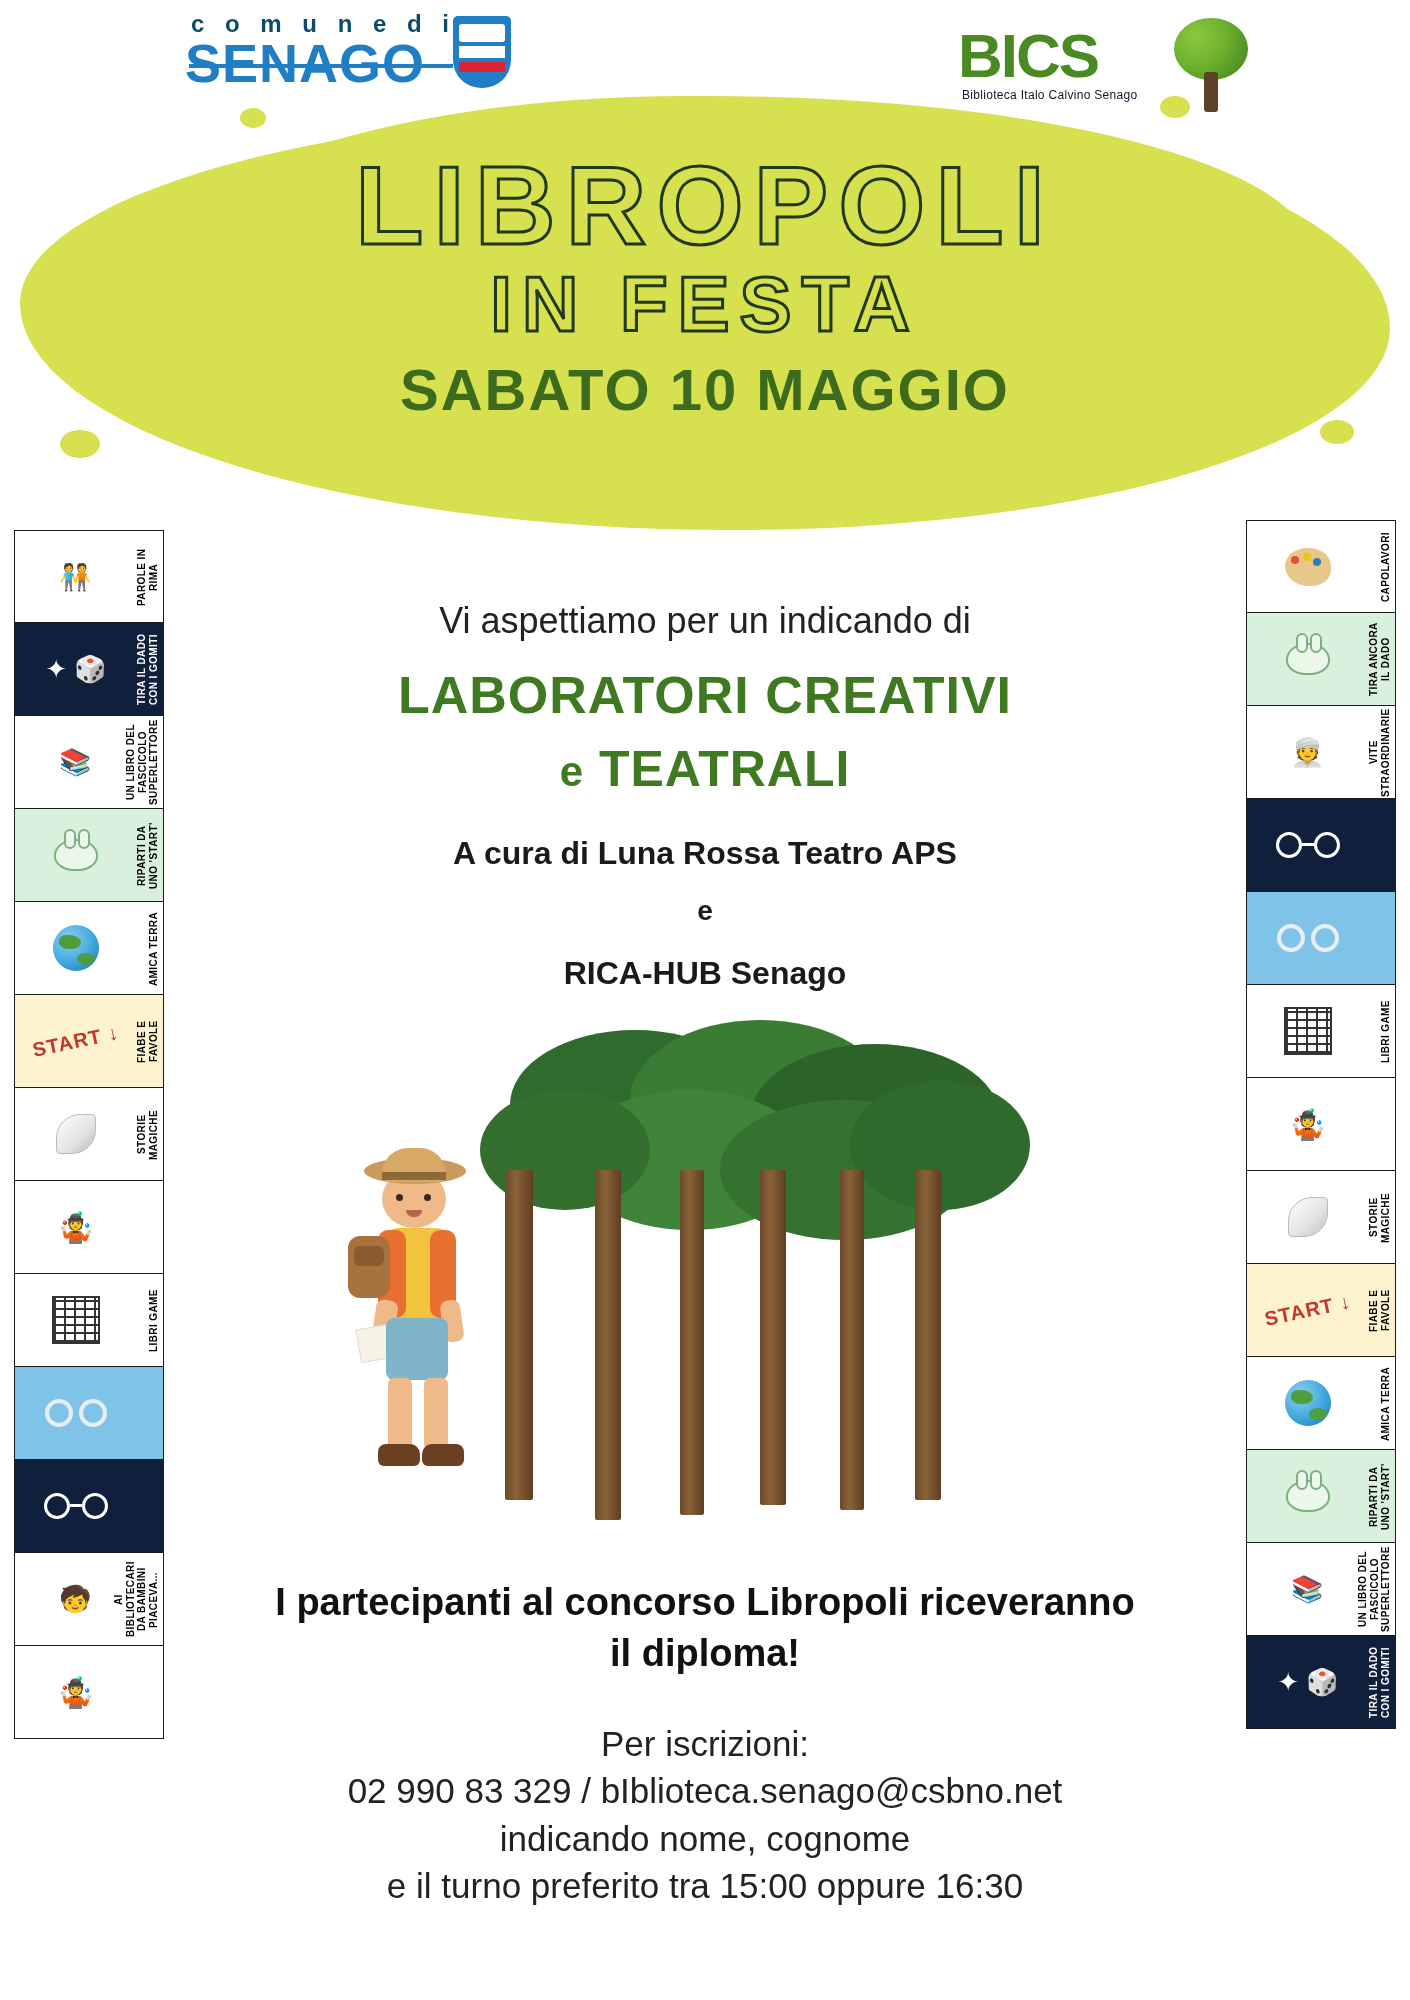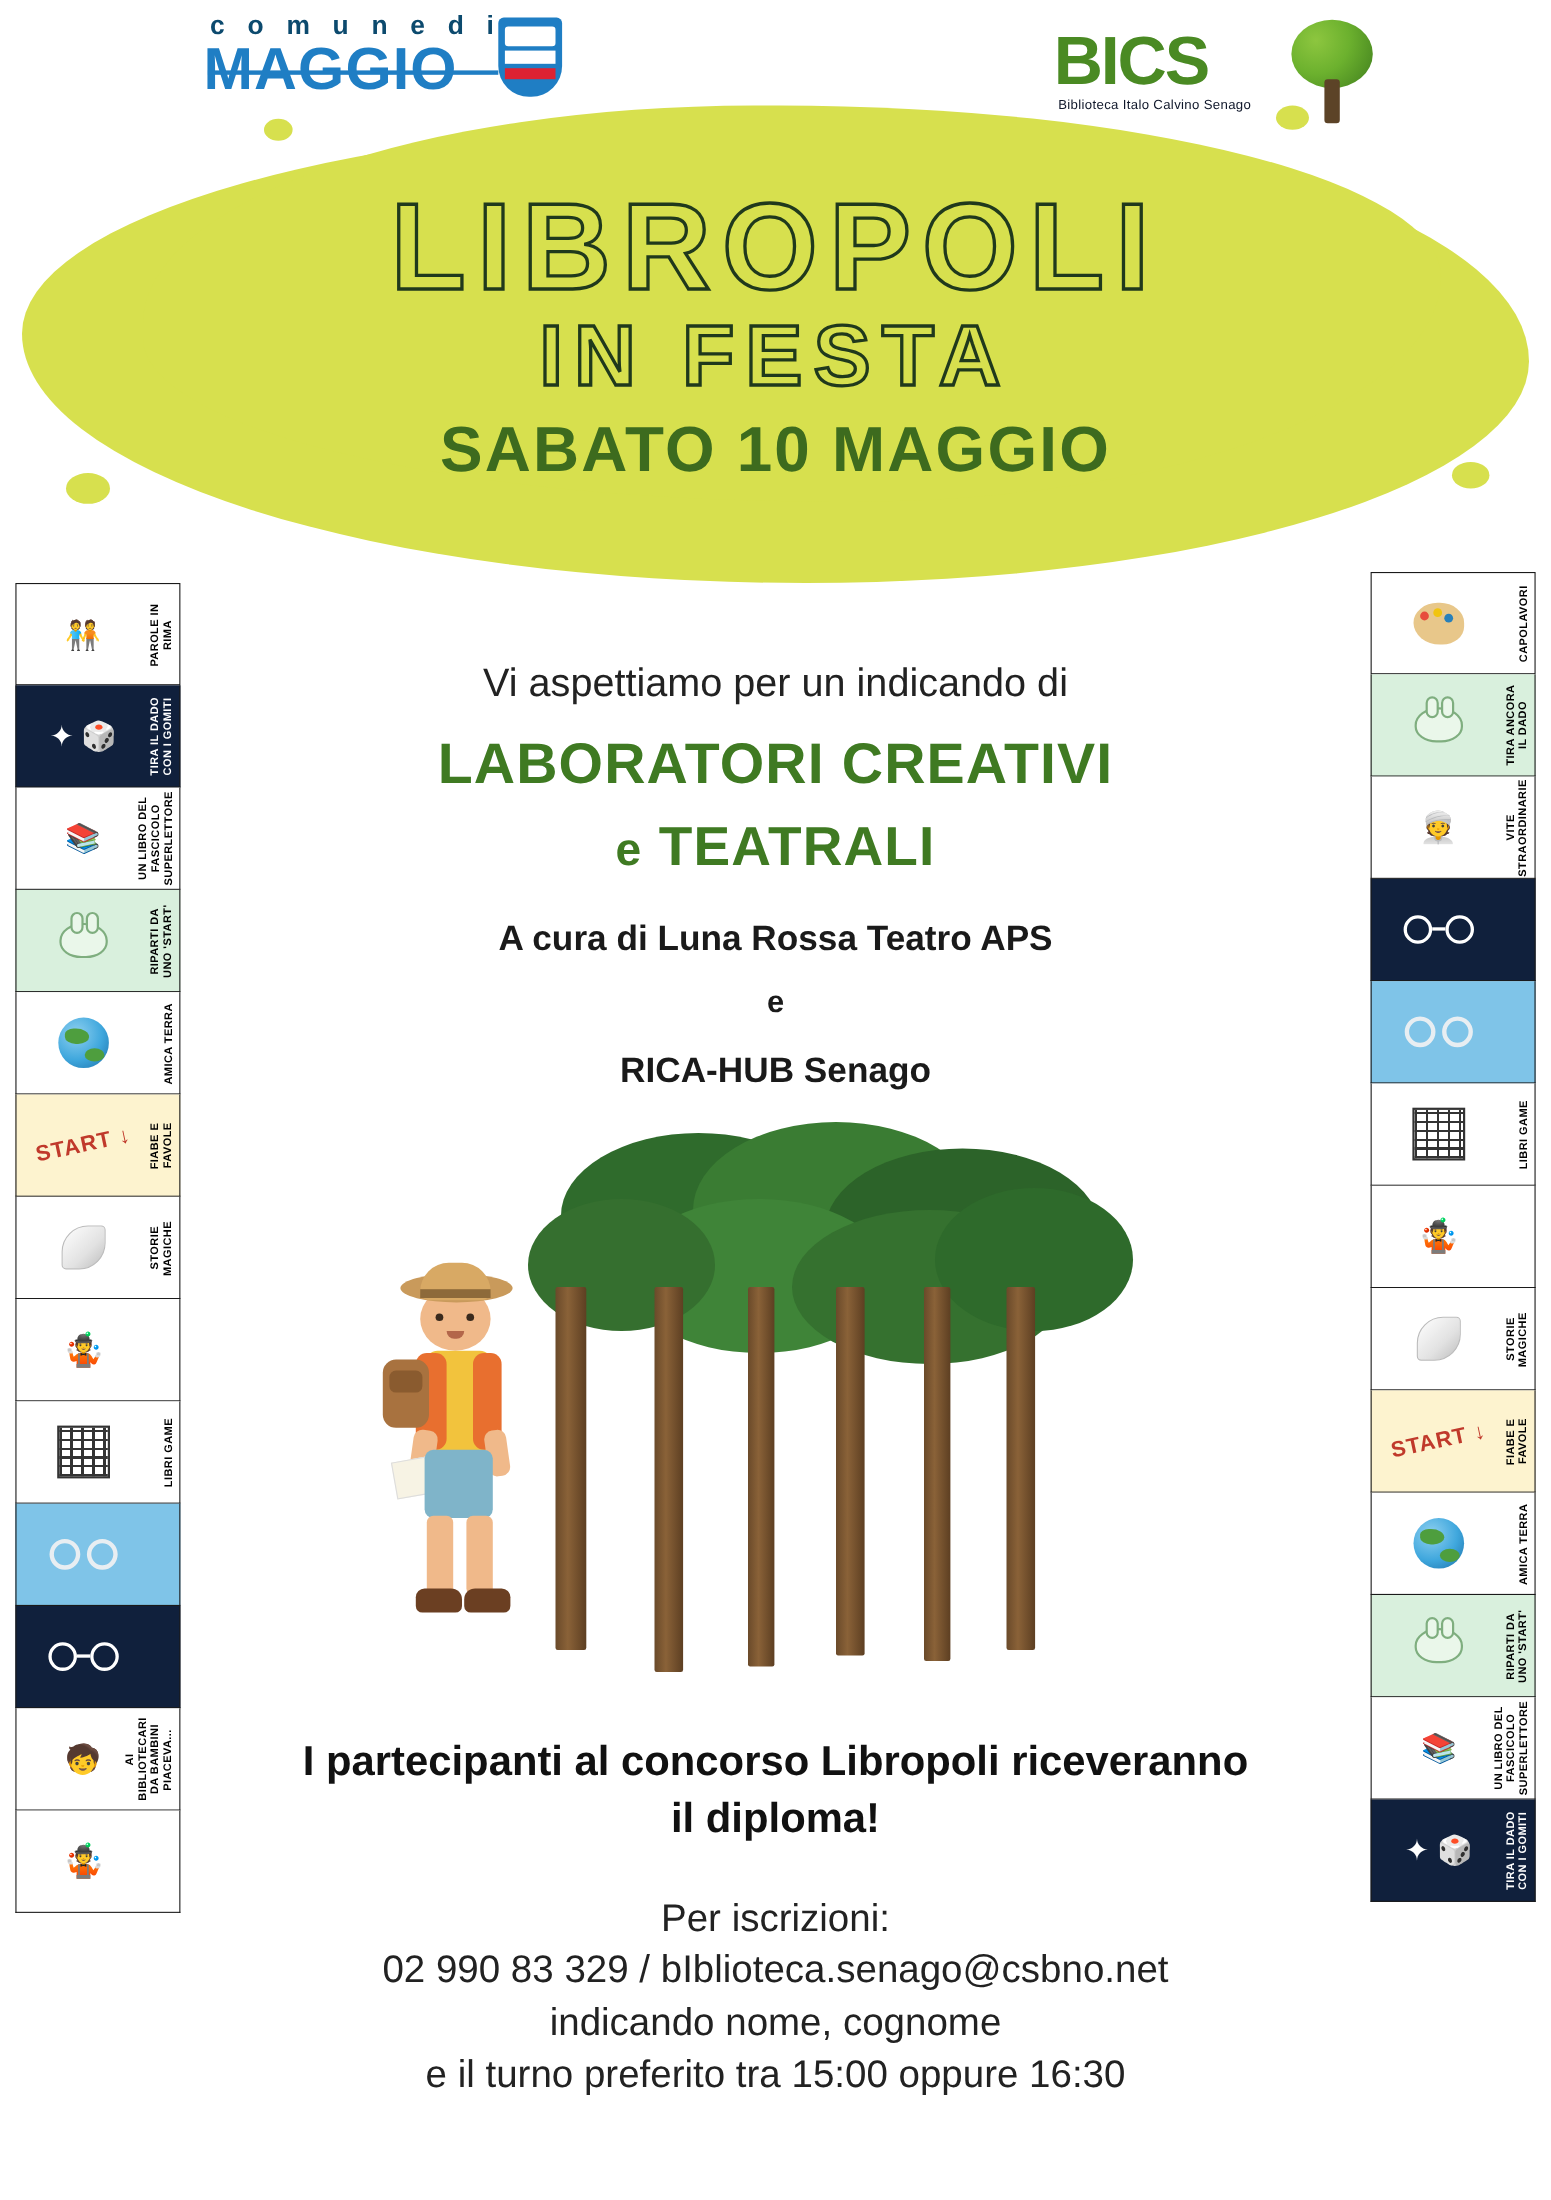--- a/index.html
+++ b/index.html
@@ -71,21 +71,21 @@
     background: #d7e04e;
     border-radius: 50% 46% 48% 52% / 46% 52% 48% 54%;
     filter: blur(0.2px);
   }
   .splash-blob2 {
     position:absolute; left:130px; top:96px; width:1180px; height:360px;
     background:#d7e04e; border-radius: 48% 52% 46% 54% / 56% 44% 58% 42%;
   }
   .splat { position:absolute; background:#d7e04e; border-radius:50%; }
 
-  .title-wrap { position: absolute; left: 0; top: 150px; width: 1410px; text-align: center; margin-top: 19px; }
+  .title-wrap { position: absolute; left: 0; top: 150px; width: 1410px; text-align: center; }
   .t-libropoli {
     font-size: 112px; font-weight: 800; letter-spacing: 10px;
     color: transparent;
     -webkit-text-stroke: 3px #20391c;
     line-height: 1.0;
   }
   .t-infesta {
     font-size: 78px; font-weight: 800; letter-spacing: 10px;
     color: transparent; -webkit-text-stroke: 3px #20391c;
     line-height: 1.05; margin-top: 2px;
@@ -240,21 +240,21 @@
   .bunny::before { left: 8px; } .bunny::after { left: 22px; }
   .person { font-size: 28px; }
 </style>
 </head>
 <body>
 
 <div id="poster">
 
   <div class="logo-comune">
     <div class="comune-word">c o m u n e   d i</div>
-    <div class="senago-word">MAGGIO</div>
+    <div class="senago-word">SENAGO</div>
     <div class="shield">
       <div class="top"></div>
         <div class="band"></div>
         <div class="band2"></div>
     </div>
   </div>
 
   <div class="logo-bics">
     <div class="bics-text">BICS</div>
     <div class="bics-sub">Biblioteca Italo Calvino Senago</div>

